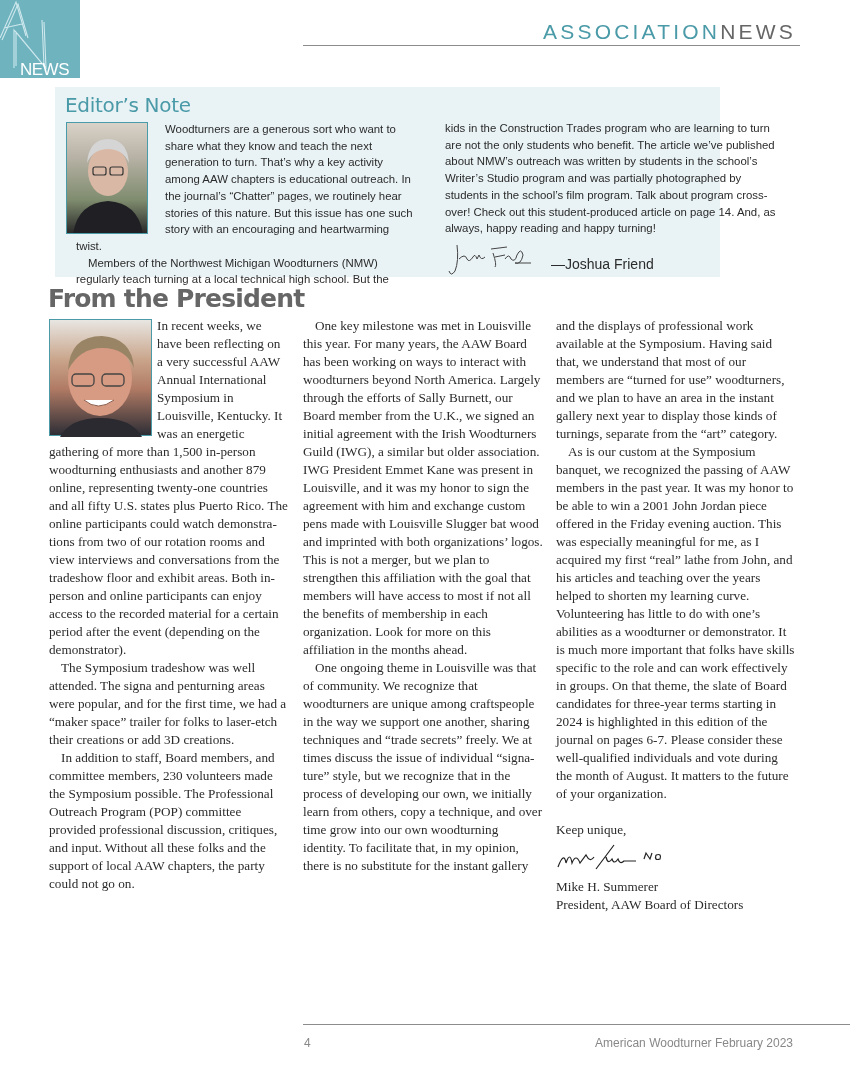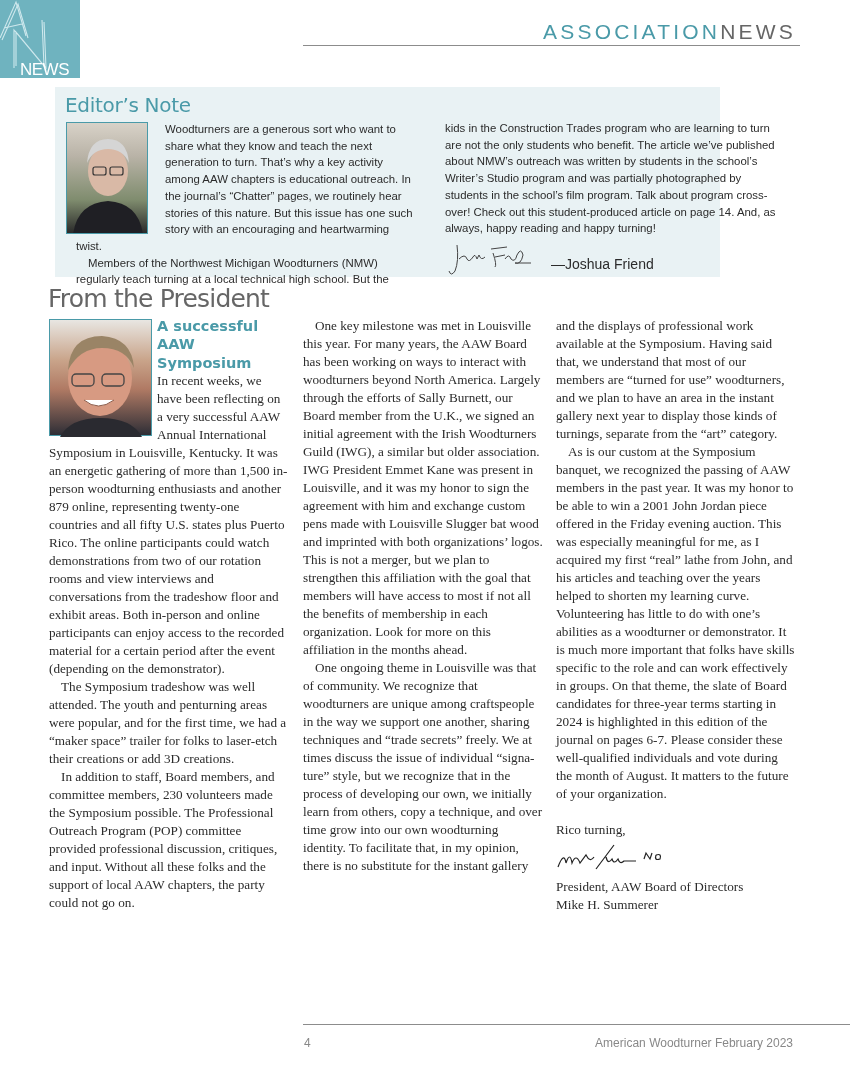--- a/index.html
+++ b/index.html
@@ -23,21 +23,21 @@
   .editor-photo { position:absolute; left:11px; top:35px; width:82px; height:112px; border:1px solid #4a9aa8; background:linear-gradient(180deg,#d8d2c8 0%,#b9b3a7 30%,#7f8c6e 70%,#2a2a2a 100%); overflow:hidden; }
   .editor-text { font-family:"Liberation Sans", sans-serif; font-size:11.4px; line-height:16.7px; color:#2b2b2b;padding-left:10px; }
   .editor-col1 { position:absolute; left:11px; top:34px; width:352px; }
   .editor-col1 .float-photo { float:left; width:89px; height:113px; }
   .editor-col2 { position:absolute; left:380px; top:33px; width:350px; }
   .indent { text-indent:12px; }
   .sign-row { display:flex; align-items:flex-end; margin-top:4px; }
   .sign-row .signame { font-family:"Liberation Sans", sans-serif; font-size:14px; margin-left:14px; margin-bottom:4px; }
 
   
-  .pres-title { position:absolute; left:48px; top:284px; font-family:"DejaVu Sans", sans-serif; font-weight:normal; font-size:25px; color:#666; letter-spacing:-0.8px; }
+  .pres-title { position:absolute; left:48px; top:284px; font-family:"DejaVu Sans", sans-serif; font-weight:bold; font-size:25px; color:#666; letter-spacing:-0.8px; }
   .col { position:absolute; top:317px; width:240px; font-size:13.2px; line-height:18px; color:#2b2b2b; }
   .col p { margin:0; }
   .col1 { left:49px; width:240px; }
   .col2 { left:303px; width:240px; }
   .col3 { left:556px; width:240px; }
   .pres-photo { float:left; width:103px; height:117px; margin-right:5px; margin-top:2px; border:1px solid #4a9aa8; background:linear-gradient(180deg,#e8e6e2 0%,#c9a48a 35%,#b07a64 60%,#2e2e36 100%); }
   .subhead { font-family:"DejaVu Sans", sans-serif; font-weight:bold; color:#4a9aa8; font-size:14.5px; line-height:18.3px; }
   .subhead2 { margin-top:15px; }
   .gap { height:18px; }
   .sig-img { height:32px; margin-top:2px; }
@@ -101,39 +101,38 @@
   <div class="pres-photo">
     <svg width="103" height="117" viewBox="0 0 103 117">
       <ellipse cx="50" cy="58" rx="32" ry="38" fill="#d79a82"></ellipse>
       <path d="M18 50 Q20 16 52 16 Q82 18 84 48 Q76 28 52 28 Q30 28 18 50Z" fill="#9a8466"></path>
       <rect x="22" y="54" width="22" height="12" rx="4" fill="none" stroke="#444" stroke-width="1.3"></rect>
       <rect x="52" y="54" width="22" height="12" rx="4" fill="none" stroke="#444" stroke-width="1.3"></rect>
       <path d="M34 80 Q48 92 64 80" fill="#ffffff" stroke="#8a5a48" stroke-width="1"></path>
       <path d="M10 117 Q20 98 50 98 Q82 98 92 117Z" fill="#2a2a30"></path>
     </svg>
   </div>
-  <div class="subhead">A successful AAW Symposium</div>
   <p>In recent weeks, we have been reflecting on a very success­ful AAW Annual International Symposium in Louisville, Kentucky. It was an energetic gathering of more than 1,500 in-person woodturning enthusi­asts and another 879 online, represent­ing twenty-one countries and all fifty U.S. states plus Puerto Rico. The online participants could watch demonstra­tions from two of our rotation rooms and view interviews and conversations from the tradeshow floor and exhibit areas. Both in-person and online partici­pants can enjoy access to the recorded material for a certain period after the event (depending on the demonstrator).</p>
-  <p class="indent">The Symposium tradeshow was well attended. The youth and penturning areas were popular, and for the first time, we had a “maker space” trailer for folks to laser-etch their creations or add 3D creations.</p>
+  <p class="indent">The Symposium tradeshow was well attended. The signa and penturning areas were popular, and for the first time, we had a “maker space” trailer for folks to laser-etch their creations or add 3D creations.</p>
   <p class="indent">In addition to staff, Board members, and committee members, 230 volun­teers made the Symposium possible. The Professional Outreach Program (POP) committee provided professional discus­sion, critiques, and input. Without all these folks and the support of local AAW chapters, the party could not go on.</p>
 </div>
 
 <div class="col col2">
   <p class="indent">One key milestone was met in Louisville this year. For many years, the AAW Board has been working on ways to interact with woodturners beyond North America. Largely through the efforts of Sally Burnett, our Board member from the U.K., we signed an initial agreement with the Irish Woodturners Guild (IWG), a similar but older association. IWG President Emmet Kane was present in Louisville, and it was my honor to sign the agreement with him and exchange custom pens made with Louisville Slugger bat wood and imprinted with both organizations’ logos. This is not a merger, but we plan to strengthen this affiliation with the goal that members will have access to most if not all the benefits of member­ship in each organization. Look for more on this affiliation in the months ahead.</p>
   <p class="indent">One ongoing theme in Louisville was that of community. We recognize that woodturners are unique among craftspeople in the way we support one another, sharing techniques and “trade secrets” freely. We at times discuss the issue of individual “signa­ture” style, but we recognize that in the process of developing our own, we initially learn from others, copy a technique, and over time grow into our own woodturning identity. To facilitate that, in my opinion, there is no substitute for the instant gallery</p>
 </div>
 
 <div class="col col3">
   <p>and the displays of professional work available at the Symposium. Having said that, we understand that most of our members are “turned for use” woodturners, and we plan to have an area in the instant gallery next year to display those kinds of turnings, sepa­rate from the “art” category.</p>
   <p class="indent">As is our custom at the Symposium banquet, we recognized the passing of AAW members in the past year. It was my honor to be able to win a 2001 John Jordan piece offered in the Friday evening auction. This was especially meaningful for me, as I acquired my first “real” lathe from John, and his articles and teaching over the years helped to shorten my learning curve.</p>
   <p>Volunteering has little to do with one’s abilities as a woodturner or demonstra­tor. It is much more important that folks have skills specific to the role and can work effectively in groups. On that theme, the slate of Board candidates for three-year terms starting in 2024 is highlighted in this edition of the journal on pages 6-7. Please consider these well-qualified individuals and vote during the month of August. It matters to the future of your organization.</p>
   <div class="gap"></div>
-  <p>Rico turning,</p>
+  <p>Keep unique,</p>
   <svg class="sig-img" width="120" height="32" viewBox="0 0 120 32">
     <path d="M2 26 Q8 10 10 22 Q14 10 16 22 Q20 12 24 22 L30 14 Q34 22 38 16 M40 28 L58 4 M50 16 Q52 24 56 18 Q58 24 62 18 Q64 24 68 20 L80 20 M88 18 L90 12 L94 18 L96 12 M100 14 Q106 12 104 18 Q98 20 100 14" fill="none" stroke="#222" stroke-width="1.2"></path>
   </svg>
+  <p>Mike H. Summerer</p>
   <p>President, AAW Board of Directors</p>
-  <p>Mike H. Summerer</p>
 </div>
 
 <div class="footer-rule"></div>
 <div class="footer-page">4</div>
 <div class="footer-pub">American Woodturner February 2023</div>
 
 </body></html>

